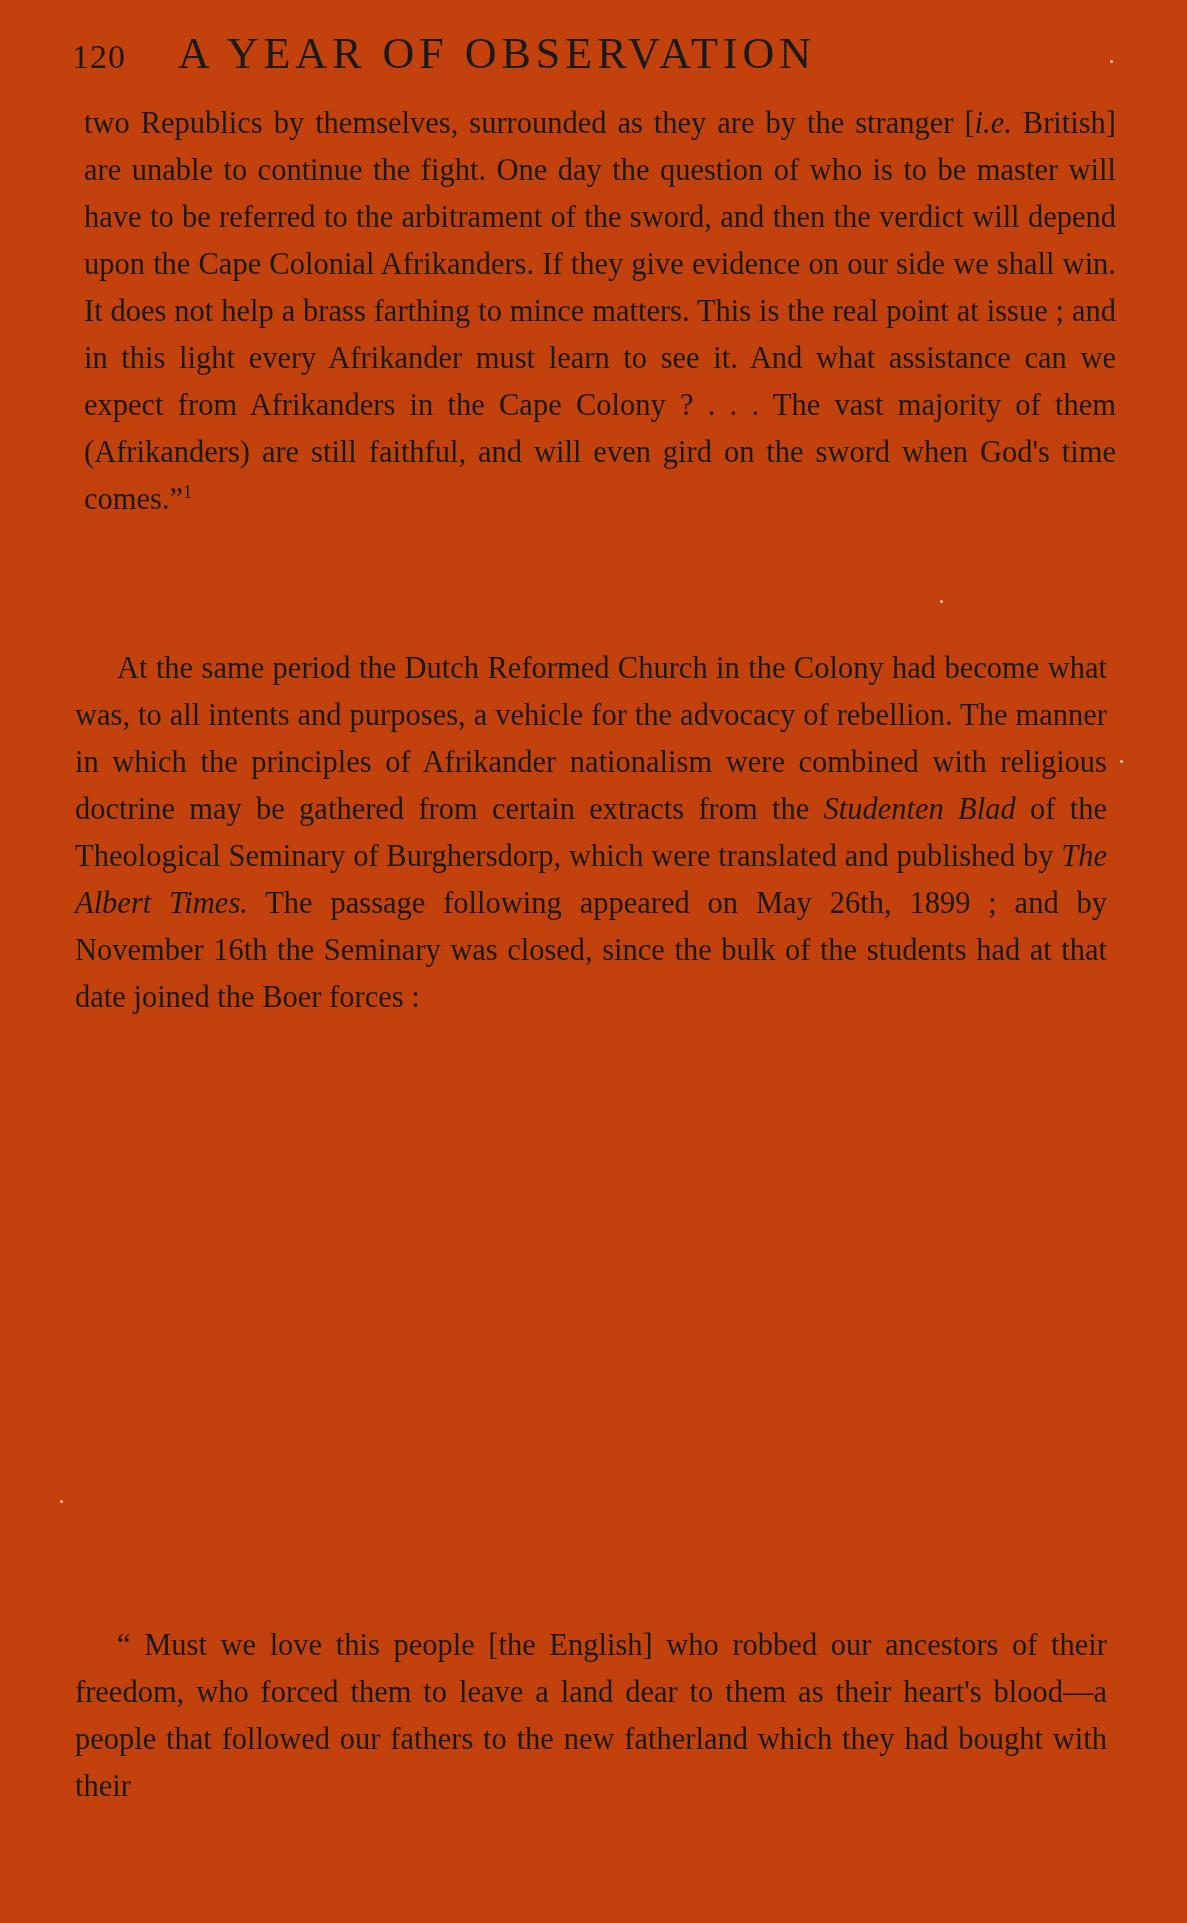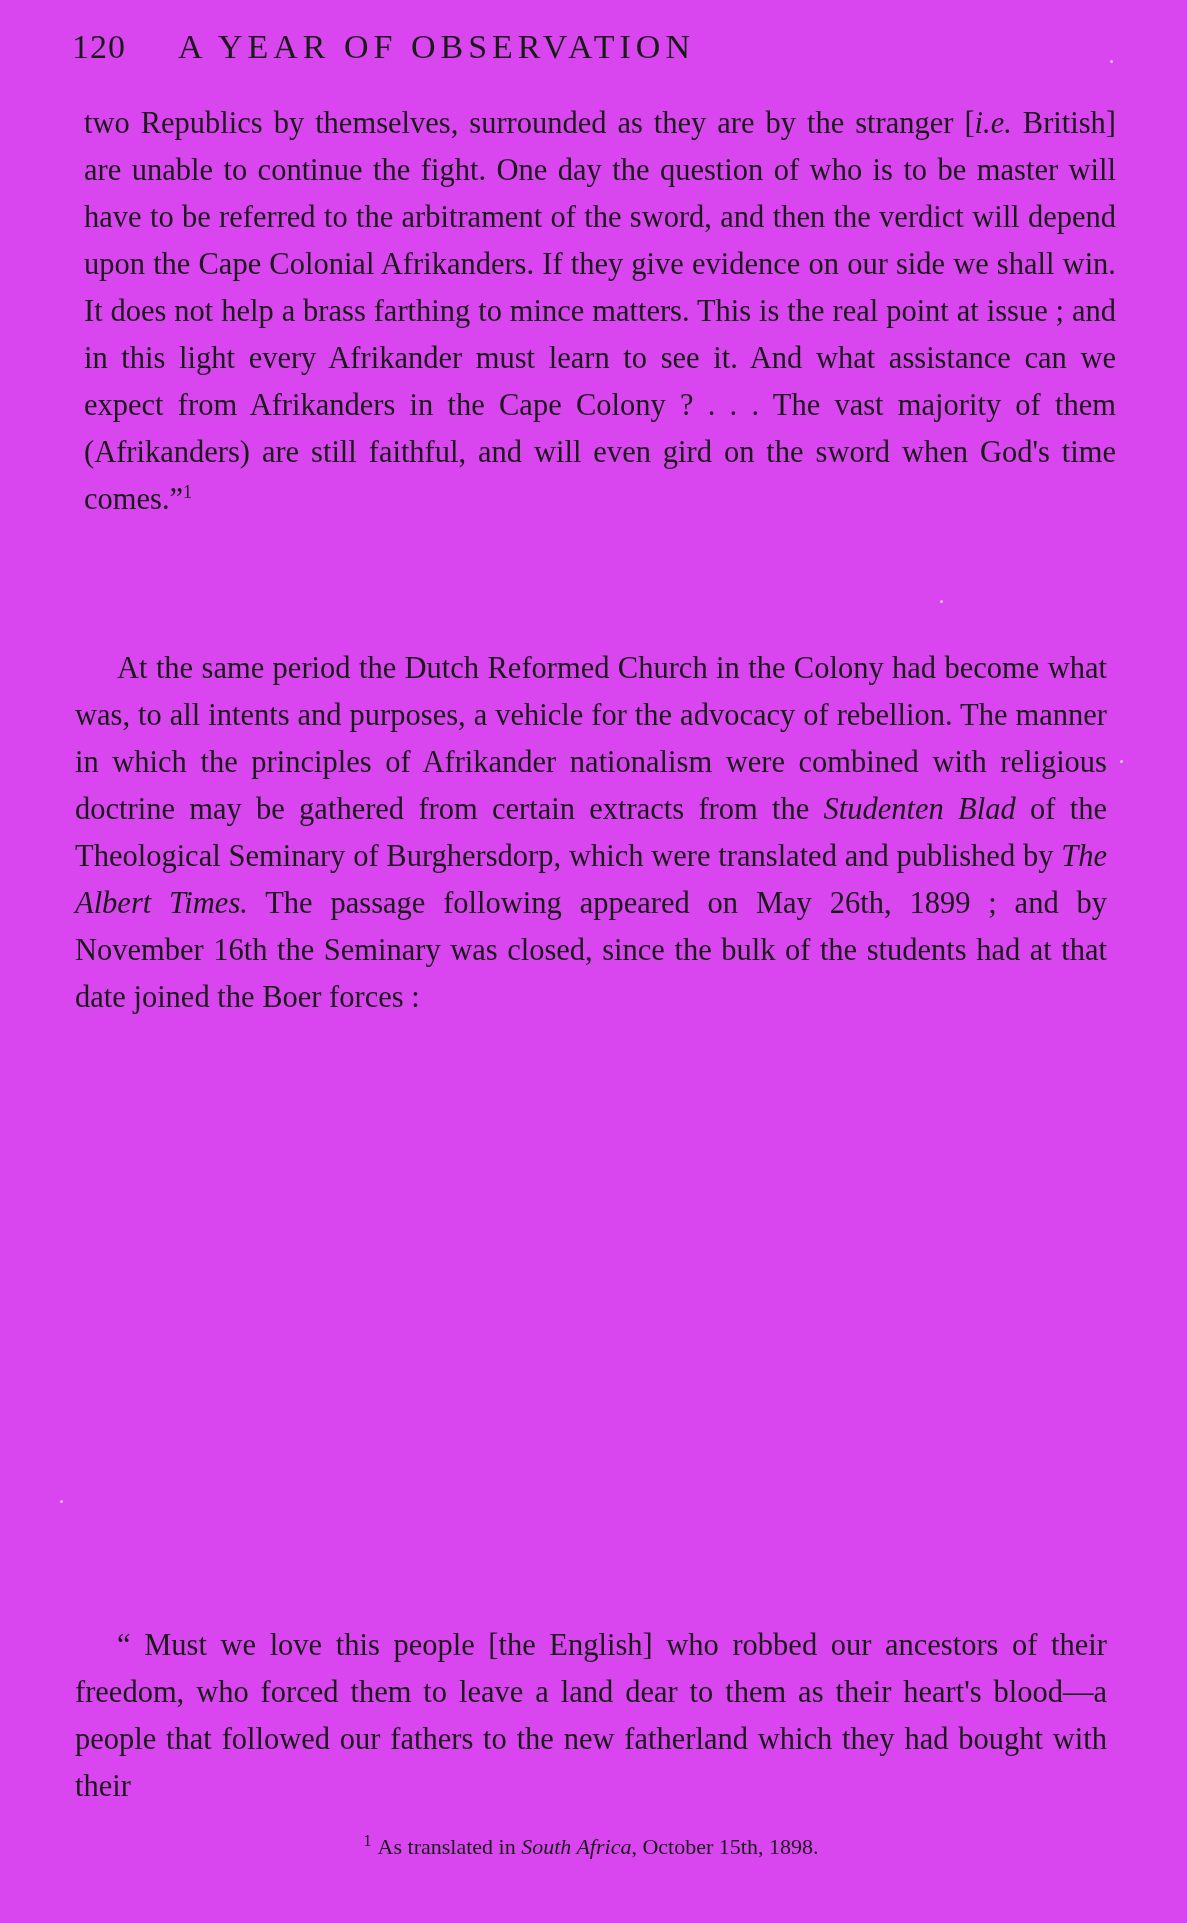--- a/index.html
+++ b/index.html
@@ -13,38 +13,38 @@
     font-family: "Liberation Serif", serif;
     color: #1a1a1a;
     position: relative;
     overflow: hidden;
   }
   .page {
     position: absolute;
     left: 0; top: 0;
     width: 1187px;
     height: 1923px;
-    background: #d946ef;
+    background: #c2410c;
   }
   .page-header {
     position: absolute;
     left: 72px;
     top: 28px;
     width: 1040px;
     display: flex;
     align-items: baseline;
   }
   .folio {
     font-size: 34px;
     letter-spacing: 1px;
     margin-right: 52px;
     font-family: "Liberation Serif", serif;
   }
   .running-head {
-    font-size: 34px;
+    font-size: 44px;
     letter-spacing: 5px;
     font-family: "Liberation Serif", serif;
   }
   .body-block {
     position: absolute;
     left: 75px;
     width: 1032px;
     text-align: justify;
     text-justify: inter-word;
     font-size: 30.5px;
@@ -118,22 +118,19 @@
   <div class="body-block" id="para-main">
     <p class="indent"><span>At the same period the Dutch Reformed Church in the Colony had become what was, to all intents and purposes, a vehicle for the advocacy of rebellion.  The manner in which the principles of Afrikander nationalism were combined with religious doctrine may be gathered from certain extracts from the </span><em class="ital">Studenten Blad</em><span> of the Theological Seminary of Burghersdorp, which were translated and published by </span><em class="ital">The Albert Times.</em><span>  The passage following appeared on May 26th, 1899 ; and by November 16th the Seminary was closed, since the bulk of the students had at that date joined the Boer forces :</span></p>
   </div>
 
   <div class="body-block" id="quote-block-2">
     <p class="indent">“ Must we love this people [the English] who robbed our ancestors of their freedom, who forced them to leave a land dear to them as their heart's blood—a people that followed our fathers to the new fatherland which they had bought with their</p>
   </div>
 
   <div class="footnote-rule"></div>
 
-  <div class="footnote">
-    <span class="fn-marker">1</span><span>As translated in </span><span class="fn-ital">South Africa</span><span>, October 15th, 1898.</span>
-  </div>
 
   <div class="speckle" style="left:1110px; top:60px;"></div>
   <div class="speckle" style="left:1120px; top:760px;"></div>
   <div class="speckle" style="left:60px; top:1500px;"></div>
   <div class="speckle" style="left:940px; top:600px;"></div>
 
 </div>
 
 </body></html>

